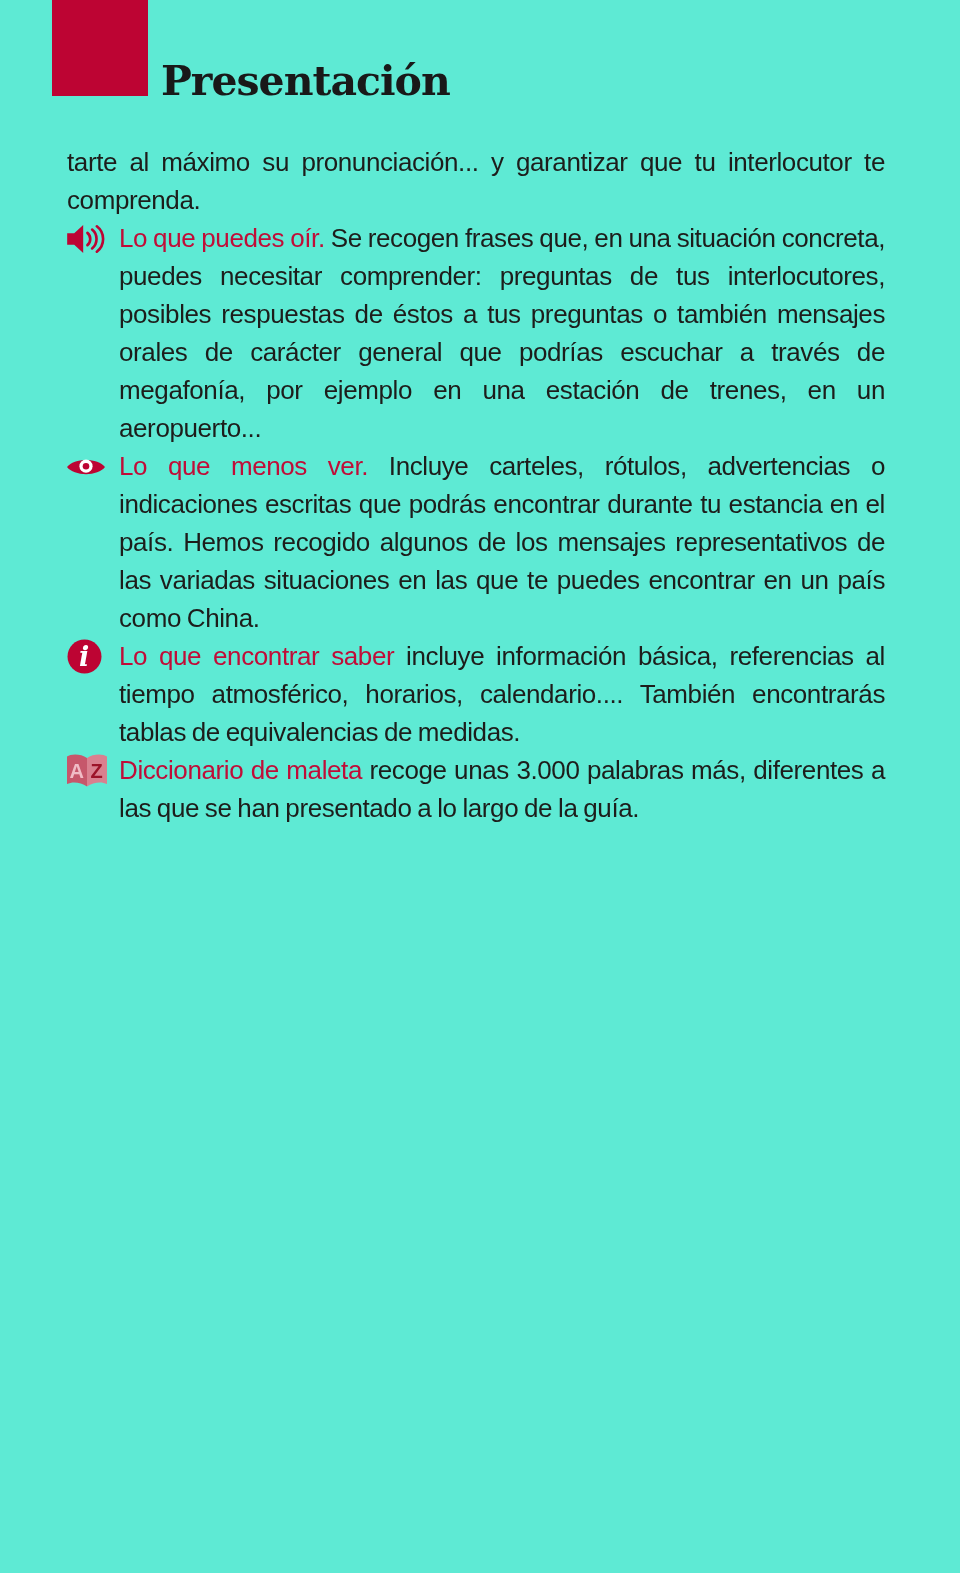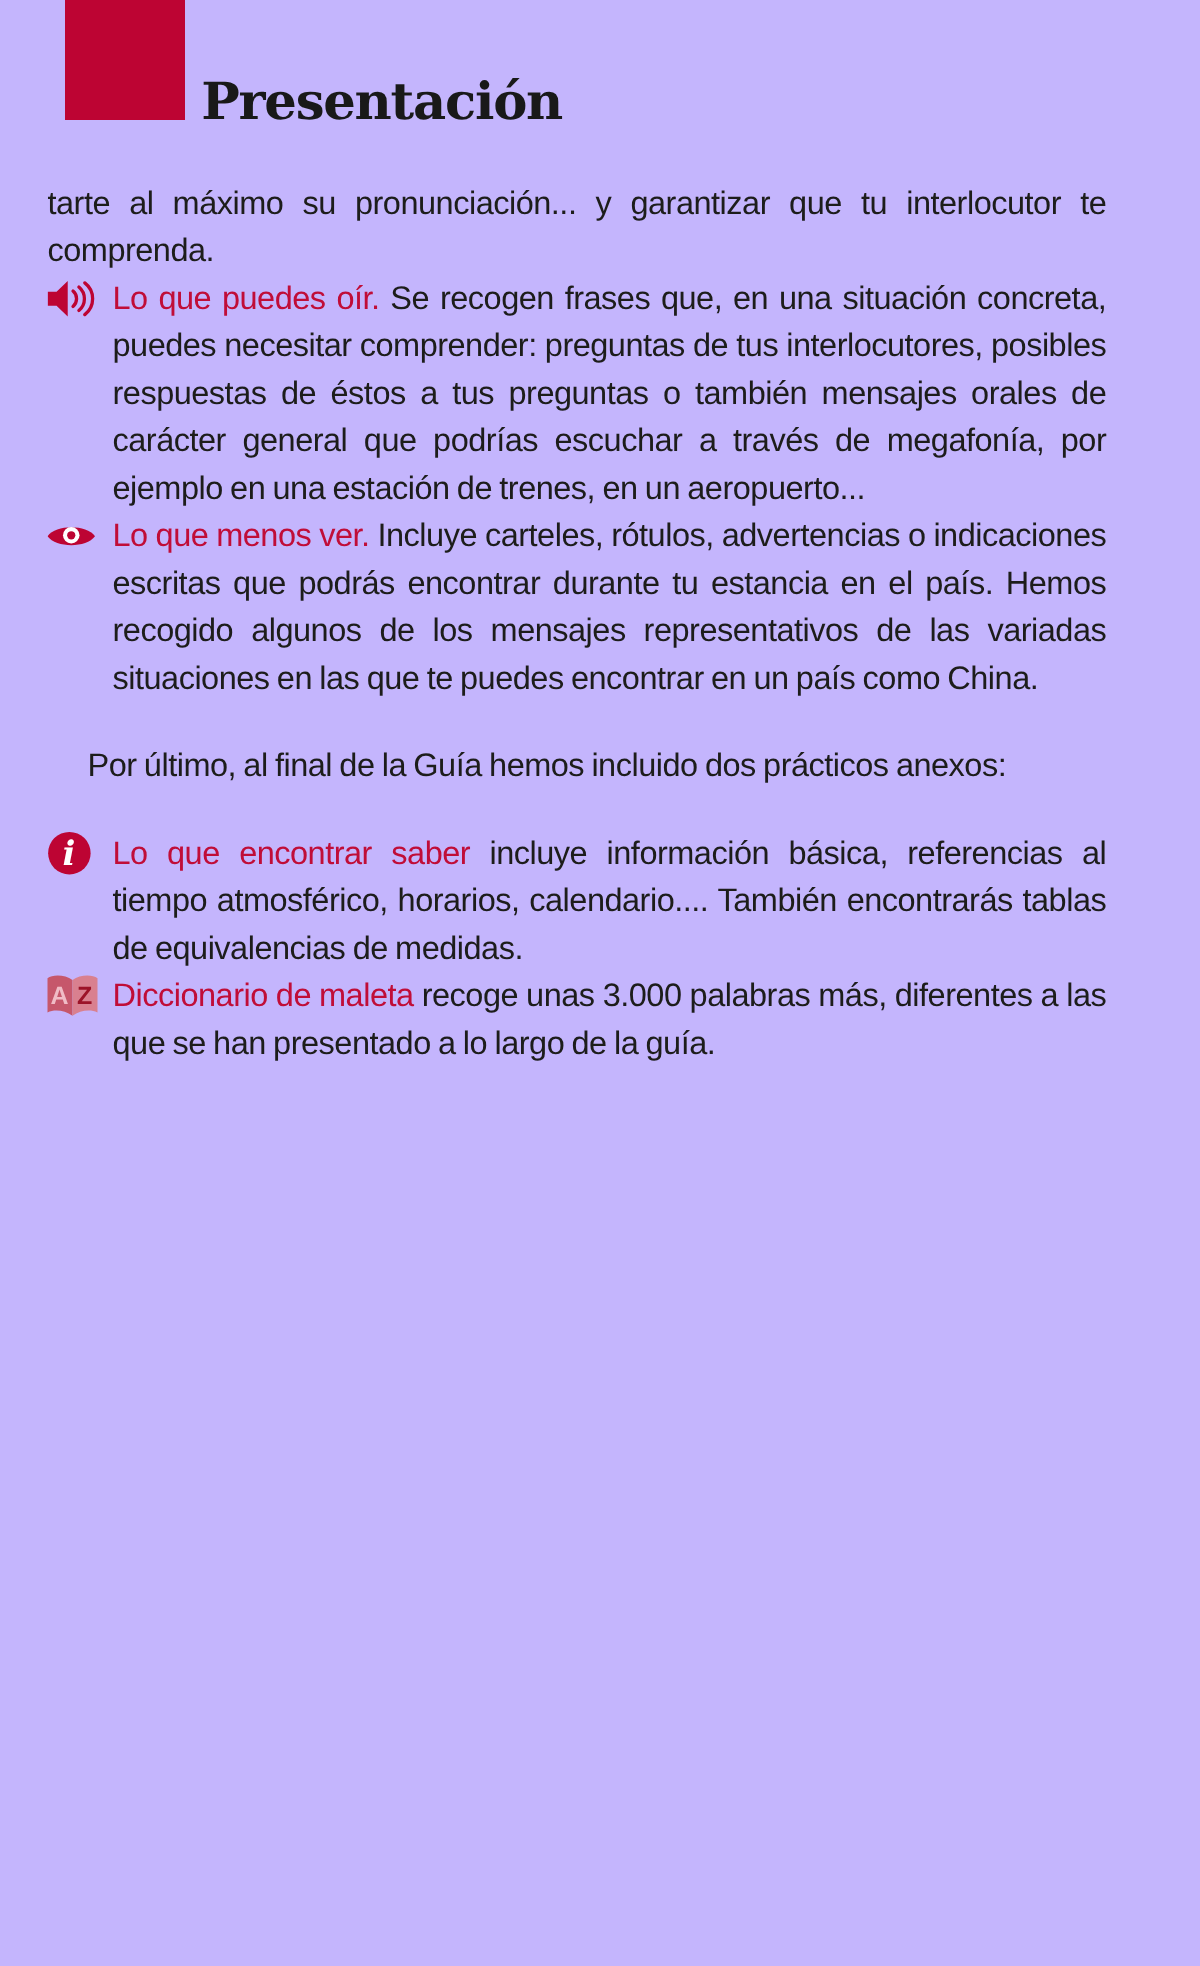--- a/index.html
+++ b/index.html
@@ -1,20 +1,20 @@
 <!DOCTYPE html>
 <html lang="es"><head>
 <meta charset="utf-8">
 <style>
   html, body { margin: 0; padding: 0; background: #ffffff; }
   .page {
     position: relative;
     width: 960px;
     min-height: 1573px;
-    background: #c4b5fd;
+    background: #5eead4;
     font-family: "Liberation Sans", sans-serif;
     color: #1d1d1b;
     overflow: hidden;
   }
   
   .header {
     display: flex;
     align-items: flex-end;
     margin-left: 52px;
     padding-top: 0;
@@ -30,21 +30,21 @@
     margin: 0 0 -6px 13px;
     font-family: "DejaVu Serif", serif;
     font-weight: bold;
     font-size: 41px;
     letter-spacing: -1px;
     line-height: 1;
     color: #191919;
   }
   
   .content {
-    margin: 47px 75px 0 38px;
+    margin: 47px 75px 0 67px;
     font-size: 26px;
     line-height: 38px;
     letter-spacing: -0.4px;
     word-spacing: -1px;
   }
   .content p { margin: 0; text-align: justify; }
   .cont-fragment { margin-left: 52px; }
   .feature-item { position: relative; padding-left: 52px; }
   .feature-item .icon {
     position: absolute;
@@ -95,21 +95,20 @@
           <path d="M0 12 C7 2.5 31 2.5 38 12 C31 21.5 7 21.5 0 12 z" fill="#bd0433"></path>
           <circle cx="19" cy="11.2" r="6.6" fill="#ffffff"></circle>
           <circle cx="19" cy="11.2" r="3.3" fill="#bd0433"></circle>
         </svg>
       </span>
       <p><b class="lbl">Lo que menos ver.</b> <span>Incluye carteles, rótulos, advertencias o indicaciones escritas que podrás encontrar durante tu estancia en el país. Hemos recogido algunos de los mensajes representativos de las variadas situaciones en las que te puedes encontrar en un país como China.</span></p>
     </div>
 
 
 
-    <p class="mid-para">Por último, al final de la Guía hemos incluido dos prácticos anexos:</p>
 
     <div class="feature-item">
       <span class="icon info">
         <svg width="35" height="35" viewBox="0 0 35 35">
           <circle cx="17.5" cy="17.5" r="17" fill="#bd0433"></circle>
           <text x="17" y="27" font-family="DejaVu Serif, serif" font-size="27" font-style="italic" font-weight="bold" fill="#ffffff" text-anchor="middle">i</text>
         </svg>
       </span>
       <p><b class="lbl">Lo que encontrar saber</b> <span>incluye información básica, referencias al tiempo atmosférico, horarios, calendario.... También encontrarás tablas de equivalencias de medidas.</span></p>
     </div>

